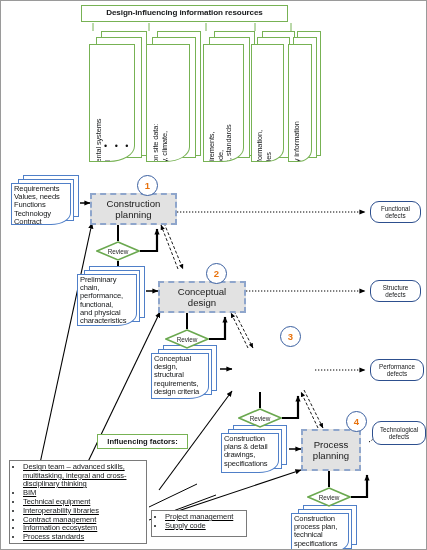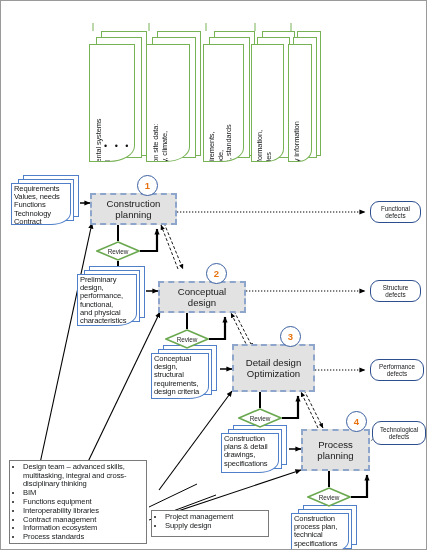--- a/index.html
+++ b/index.html
@@ -143,20 +143,21 @@
   }
   .factorbox{
     border:1px solid #7a7a7a;
     background:#ffffff;
     box-sizing:border-box;
     padding:2px 2px 2px 2px;
   }
   .factorbox ul{
     margin:0;padding:0 0 0 11px;
     list-style:disc;
+    text-decoration:underline;
   }
   .factorbox li{
     font-size:7.6px;
     line-height:8.5px;
     color:#16181a;
     margin:0 0 0.4px 0;
     letter-spacing:-0.1px;
   }
   .factorbox li::marker{font-size:7px;}
 </style>
@@ -233,20 +234,21 @@
       <path d="M158,489 L231,390"></path>
       <path d="M168,513 L300,469"></path>
     </g>
 
     <g stroke="#000" stroke-width="1" fill="none">
       <path d="M148,506 L196,483"></path>
       <path d="M148,519 L215,494"></path>
     </g>
   </svg>
 
+  <div class="node banner" style="left:80px;top:4px;width:207px;height:17px;">Design-influencing information resources</div>
 
   <div class="gdoc">
     <div class="sheet" style="left:100px;top:30px;width:46px;height:125px;"></div>
     <div class="sheet" style="left:95px;top:36px;width:46px;height:121px;"></div>
     <div class="face" style="left:88px;top:43px;width:46px;height:118px;border-bottom-right-radius:26px 16px;">
       <div class="vtext" style="left:5px;top:148px;">Environmental systems
 Ecological
 Social
 Cultural</div>
       <div class="dots" style="left:14px;top:96px;">• • •</div>
@@ -297,21 +299,21 @@
 Values, needs
 Functions
 Technology
 Contract</div>
   </div>
 
   <div class="bdoc">
     <div class="sheet" style="left:88px;top:265px;width:56px;height:52px;"></div>
     <div class="sheet" style="left:83px;top:269px;width:56px;height:52px;"></div>
     <div class="face" style="left:76px;top:273px;width:60px;height:52px;border-bottom-right-radius:20px 12px;white-space:pre-line;">Preliminary
-design,
+chain,
 performance,
 functional,
 and physical
 characteristics</div>
   </div>
 
   <div class="bdoc">
     <div class="sheet" style="left:162px;top:344px;width:54px;height:46px;"></div>
     <div class="sheet" style="left:157px;top:348px;width:54px;height:46px;"></div>
     <div class="face" style="left:150px;top:352px;width:58px;height:46px;border-bottom-right-radius:20px 12px;white-space:pre-line;">Conceptual
@@ -340,25 +342,23 @@
   </div>
 
   <div class="proc" style="left:89px;top:192px;width:87px;height:32px;white-space:pre-line;">Construction
 planning</div>
   <div class="badge" style="left:136px;top:174px;">1</div>
 
   <div class="proc" style="left:157px;top:280px;width:88px;height:32px;white-space:pre-line;">Conceptual
 design</div>
   <div class="badge" style="left:205px;top:262px;">2</div>
 
-  <div class="proc" style="left:231px;top:343px;width:83px;height:48px;white-space:pre-line;">Detail design
-Optimization</div>
   <div class="badge" style="left:279px;top:325px;">3</div>
 
-  <div class="proc" style="left:300px;top:428px;width:69px;height:42px;white-space:pre-line;">Process
+  <div class="proc" style="left:300px;top:428px;width:60px;height:42px;white-space:pre-line;">Process
 planning</div>
   <div class="badge" style="left:345px;top:410px;">4</div>
 
   <div class="diamond" style="left:95px;top:240px;width:44px;height:20px;">
     <svg width="44" height="20" viewBox="0 0 44 20">
         <polygon points="22,1 43,10 22,19 1,10" fill="#ffffff" stroke="#6aa84f" stroke-width="1.6"></polygon>
       </svg>
     <span class="lbl">Review</span>
   </div>
   <div class="diamond" style="left:164px;top:328px;width:44px;height:20px;">
@@ -382,33 +382,34 @@
 
   <div class="oval" style="left:369px;top:200px;width:51px;height:22px;white-space:pre-line;">Functional
 defects</div>
   <div class="oval" style="left:369px;top:279px;width:51px;height:22px;white-space:pre-line;">Structure
 defects</div>
   <div class="oval" style="left:369px;top:358px;width:54px;height:22px;white-space:pre-line;">Performance
 defects</div>
   <div class="oval" style="left:371px;top:420px;width:54px;height:24px;white-space:pre-line;">Technological
 defects</div>
 
+  <div class="node inf-label" style="left:96px;top:433px;width:91px;height:15px;">Influencing factors:</div>
 
   <div class="node factorbox" style="left:8px;top:459px;width:138px;height:84px;">
     <ul>
       <li>Design team – advanced skills, multitasking, integral and cross-disciplinary thinking</li>
       <li>BIM</li>
-      <li>Functions equipment</li>
+      <li>Technical equipment</li>
       <li>Interoperability libraries</li>
       <li>Contract management</li>
       <li>Information ecosystem</li>
       <li>Process standards</li>
     </ul>
   </div>
 
-  <div class="node factorbox" style="left:150px;top:509px;width:118px;height:27px;">
+  <div class="node factorbox" style="left:150px;top:509px;width:96px;height:27px;">
     <ul>
       <li>Project management</li>
-      <li>Supply design</li>
+      <li>Supply code</li>
     </ul>
   </div>
 
 </div>
 
 </body></html>

